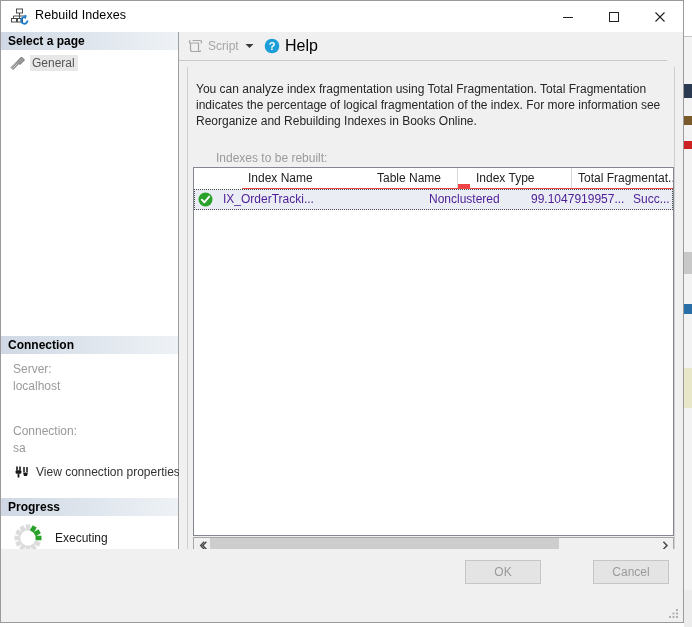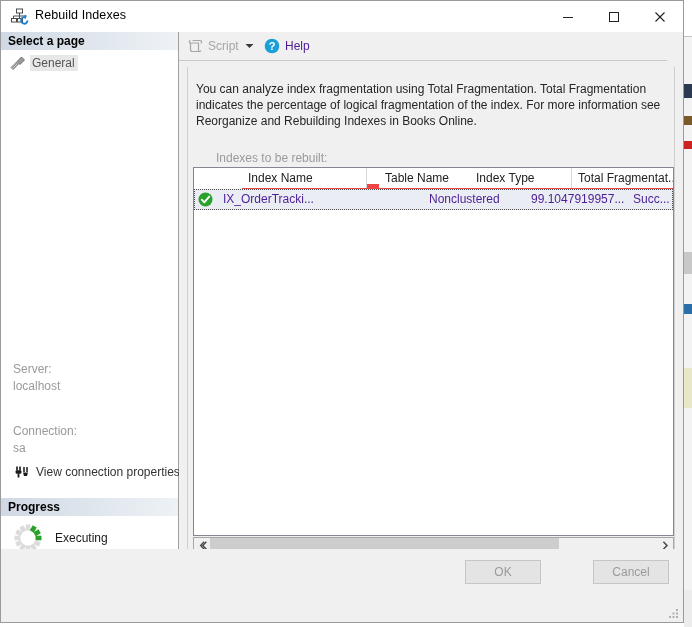--- a/index.html
+++ b/index.html
@@ -136,21 +136,21 @@
   }
   #script-btn .sc-icon { width: 17px; height: 16px; margin-right: 4px; }
   #script-btn .sc-label { font-size: 12px; color: #a6a6a6; }
   #script-caret { position: absolute; left: 62px; top: 3px; height: 22px; width: 16px;
                   display: flex; align-items: center; justify-content: center; cursor: default; }
   #help-btn {
     position: absolute; left: 82px; top: 3px; height: 22px;
     display: flex; align-items: center; padding: 0 3px; cursor: default;
   }
   #help-btn .hp-icon { width: 16px; height: 16px; margin-right: 5px; }
-  #help-btn .hp-label { font-size: 12px; color: #4c1d95; }
+  #help-btn .hp-label { font-size: 16px; color: #000000; }
 
   #content {
     position: absolute; left: 8px; top: 35px; right: 8px; bottom: 6px;
     background: #f0f0f0;
     border: 1px solid #cfcfcf;
     border-top: none;
     box-sizing: border-box;
   }
 
   #description {
@@ -304,20 +304,23 @@
         <span class="pg-icon">
           <svg width="18" height="15" viewBox="0 0 18 15">
             <path d="M2 12.5 L7.5 7 L9.5 9 L4 14.5 Z" fill="#cfcfcf" stroke="#6a6a6a" stroke-width=".8"></path>
             <path d="M8 6.5 L12.5 2 L15.5 5 L11 9.5 Z" fill="#9a9a9a" stroke="#5a5a5a" stroke-width=".8"></path>
             <path d="M3 13 L8 8 M4 14 L9 9" stroke="#6a6a6a" stroke-width=".6"></path>
           </svg>
         </span>
         <span class="pg-label">General</span>
       </div>
 
+      <div class="side-header" id="hdr-conn">
+        <span>Connection</span>
+      </div>
 
       <div class="conn-field" id="conn-server-label">Server:</div>
       <div class="conn-field" id="conn-server-value">localhost</div>
       <div class="conn-field" id="conn-conn-label">Connection:</div>
       <div class="conn-field" id="conn-conn-value">sa</div>
 
       <div id="conn-props">
         <span class="cp-icon">
           <svg width="17" height="16" viewBox="0 0 17 16">
             <path d="M4 2.5 L4 6.5 M7 2.5 L7 6.5" stroke="#1a1a1a" stroke-width="1.6"></path>
@@ -390,21 +393,21 @@
 
       <div id="content">
 
         <div id="description">You can analyze index fragmentation using Total Fragmentation. Total Fragmentation indicates the percentage of logical fragmentation of the index. For more information see Reorganize and Rebuilding Indexes in Books Online.</div>
 
         <div id="grid-label">Indexes to be rebuilt:</div>
 
         <div id="grid">
           <div id="grid-head">
             <div class="gh" style="left:0px;width:125px;">Index Name</div>
-            <div class="gh" style="left:137px;width:103px;">Table Name</div>
+            <div class="gh" style="left:113px;width:103px;text-align:center;">Table Name</div>
             <div class="gh" style="left:228px;width:102px;">Index Type</div>
             <div class="gh" style="left:330px;width:102px;">Total Fragmentat...</div>
             <div class="gh" style="left:432px;width:58px;">Status</div>
           </div>
 
           <div id="grid-row">
             <span id="row-check">
               <svg width="15" height="15" viewBox="0 0 15 15">
                 <circle cx="7.5" cy="7.5" r="7" fill="#2aa12a"></circle>
                 <path d="M3.8 7.7 L6.3 10.3 L11.2 4.6" fill="none" stroke="#ffffff" stroke-width="1.9" stroke-linecap="round" stroke-linejoin="round"></path>

